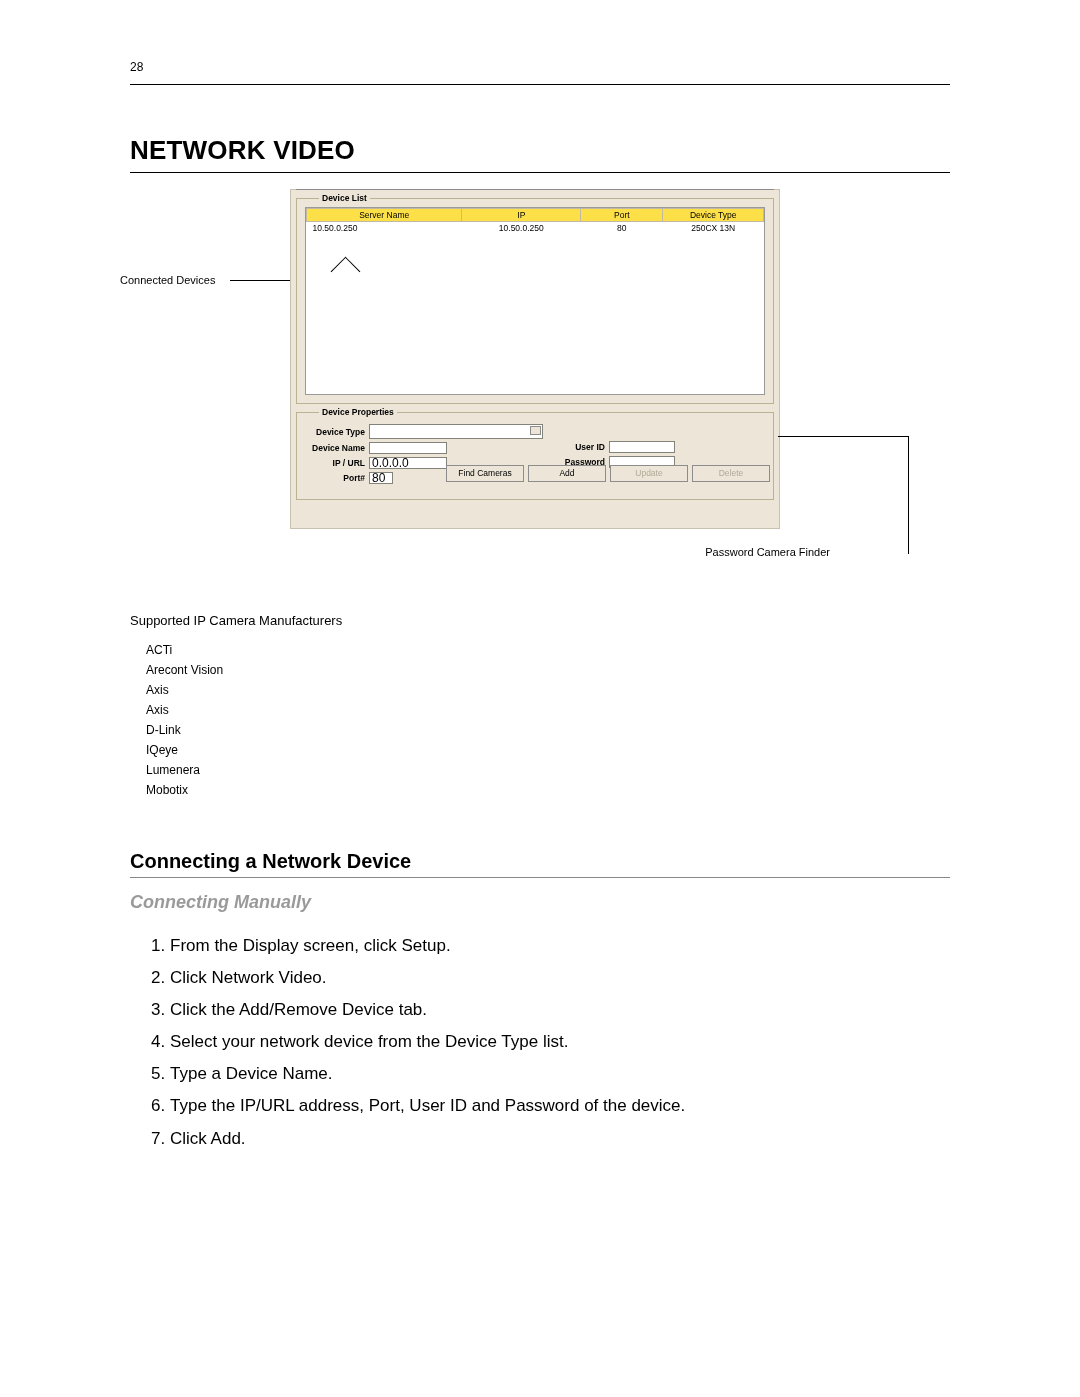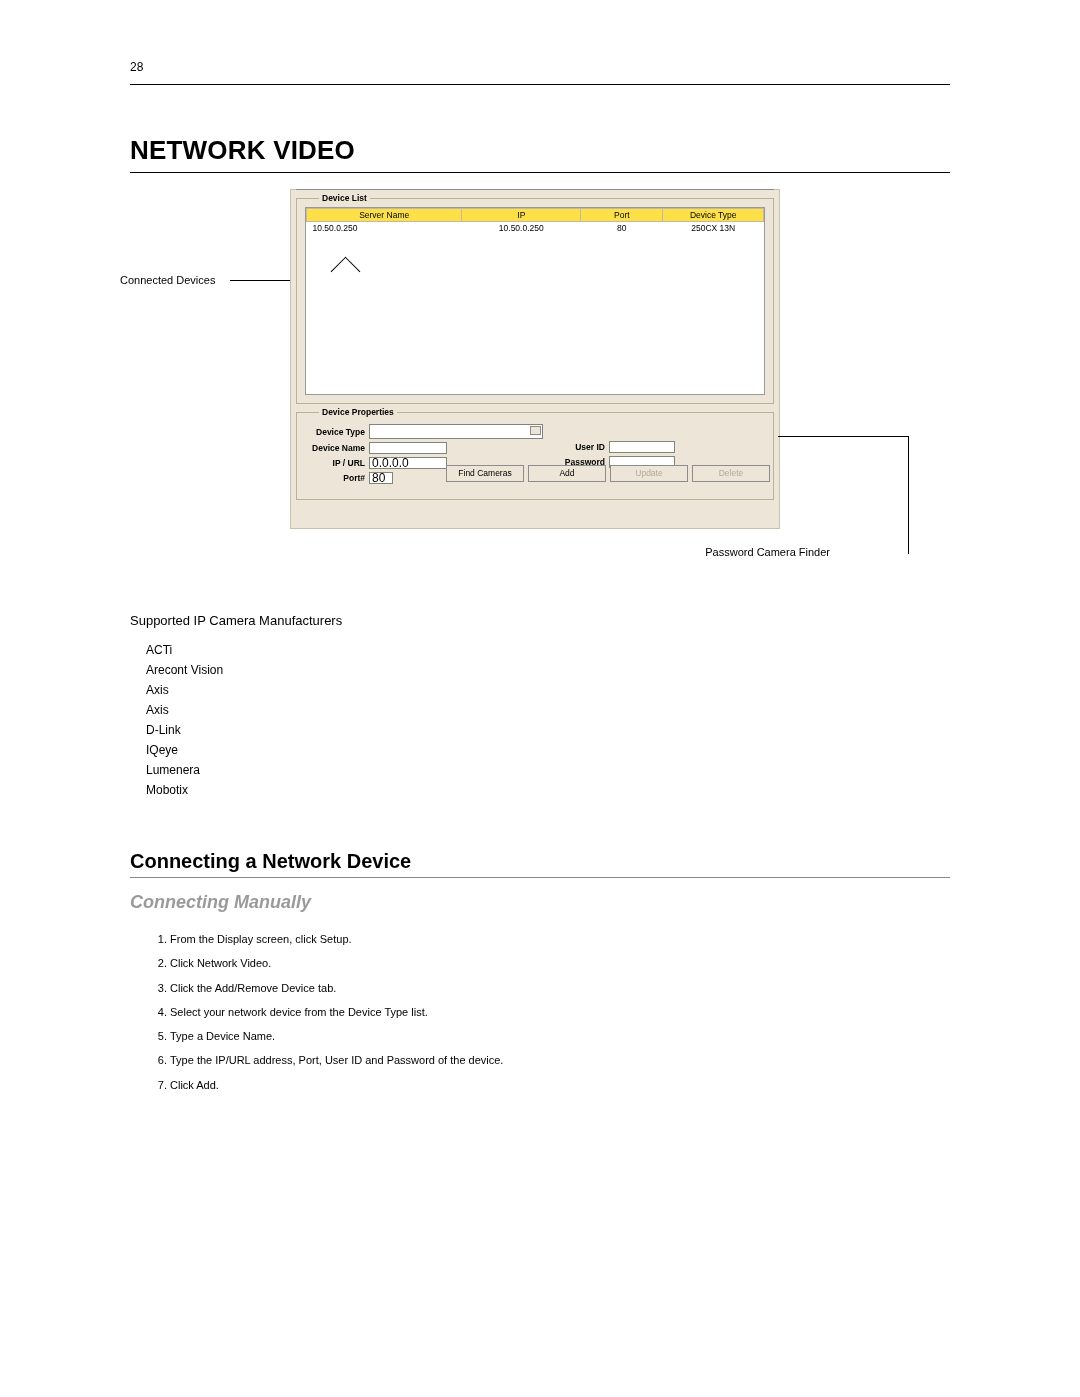--- a/index.html
+++ b/index.html
@@ -276,21 +276,21 @@
   margin: 0 0 14px 0;
 }
 h3.italic-h {
   font-style: italic;
   font-weight: bold;
   font-size: 18px;
   color: #9a9a9a;
   margin: 0 0 14px 0;
 }
 ol.steps {
-  font-size: 11px;
+  font-size: 17px;
   padding-left: 40px;
 }
 ol.steps li {
   padding: 5px 0;
   line-height: 1.3;
 }
 </style>
 </head>
 <body>
 

